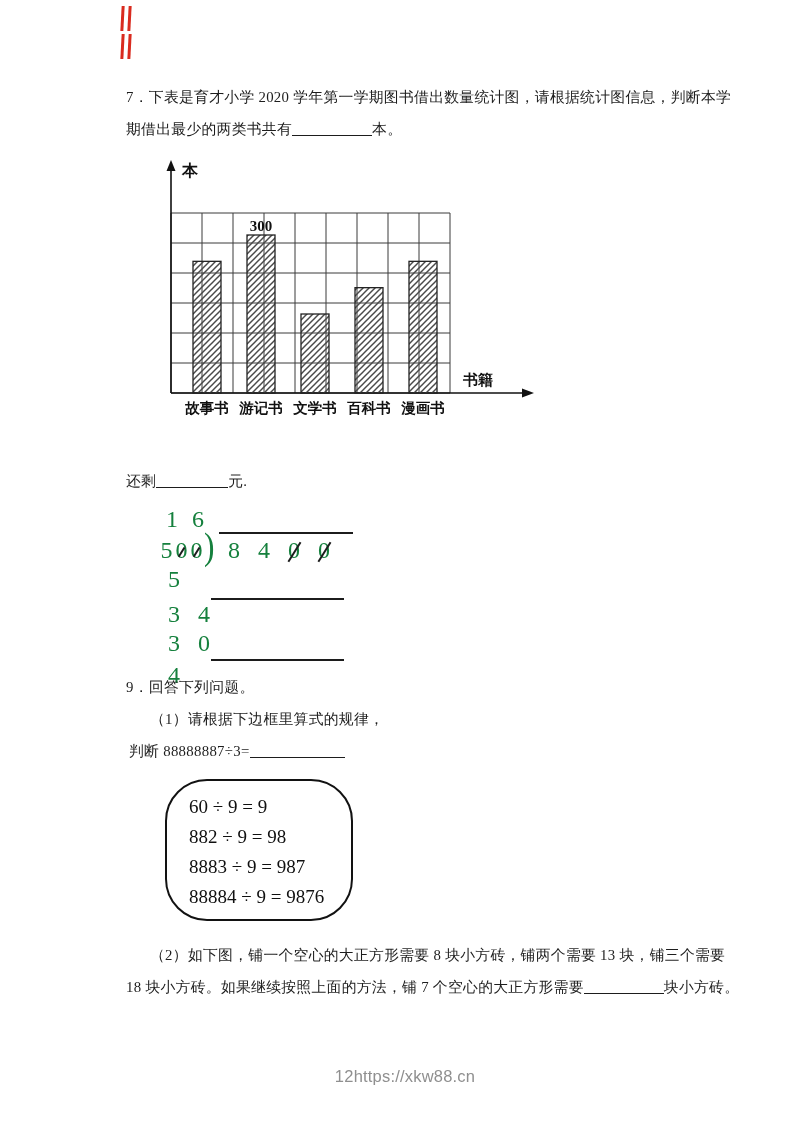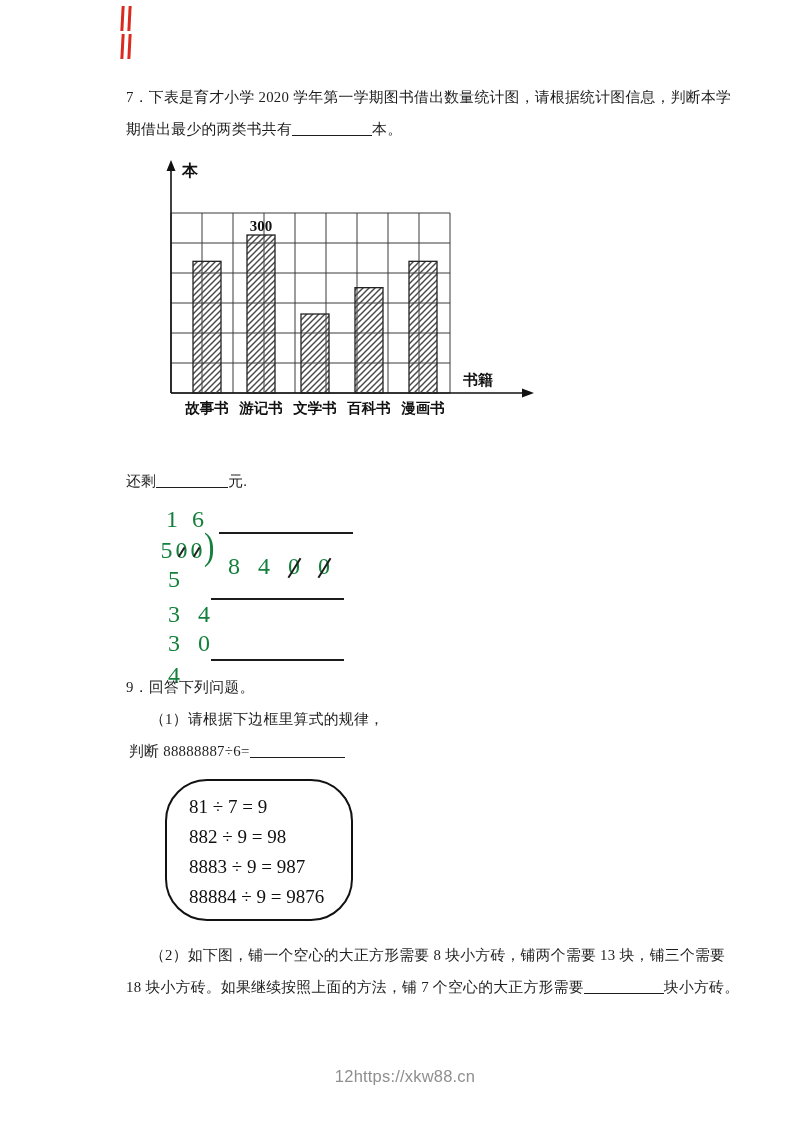--- a/index.html
+++ b/index.html
@@ -24,21 +24,21 @@
   .dg { display:inline-block; text-align:center; line-height:1.15; }
   .w30d { width:30px; } .w26d { width:26px; } .w15d { width:15px; }
   .x { position:relative; }
   .x::after { content:""; position:absolute; left:12%; right:12%; top:52%;
               border-top:2px solid #1c1c1c; transform:rotate(-58deg); }
   .q-row   { top:0; left:72px; }
   .main-row{ top:26px; height:40px; width:220px; }
   .divisor { position:absolute; left:0; top:5px; }
   .bracket { position:absolute; left:44px; top:-7px; font-size:37px; transform:scaleX(0.85); }
   .dividend{ position:absolute; left:60px; top:0; width:134px;
-             border-top:2.5px solid #1c1c1c; padding-top:19px; }
+             border-top:2.5px solid #1c1c1c; padding-top:3px; }
   .sub5-row{ top:60px; left:68px; }
   .hline   { position:absolute; left:52px; width:133px; border-top:2px solid #1c1c1c; }
   .hline1  { top:92px; }
   .r34-row { top:95px; left:68px; }
   .r30-row { top:124px; left:68px; }
   .hline2  { top:153px; }
   .r4-row  { top:156px; left:96px; }
   
   .law-box { position:absolute; left:146px; top:779px; width:188px; height:142px;
              border:2.6px solid #121212; border-radius:42px; padding:11px 0 0 22px; }
@@ -142,25 +142,25 @@
     </div>
   </div>
 
   <div class="tline" style="left:107px; top:678px;">
     <span>9．回答下列问题。</span>
   </div>
   <div class="tline" style="left:131px; top:710px;">
     <span>（1）请根据下边框里算式的规律，</span>
   </div>
   <div class="tline" style="left:110px; top:742px;">
-    <span>判断 88888887÷6=</span><span class="blank w95"></span>
+    <span>判断 88888887÷3=</span><span class="blank w95"></span>
   </div>
 
   <div class="law-box">
-    <div class="eq">81 ÷ 7 = 9</div>
+    <div class="eq">60 ÷ 9 = 9</div>
     <div class="eq">882 ÷ 9 = 98</div>
     <div class="eq">8883 ÷ 9 = 987</div>
     <div class="eq">88884 ÷ 9 = 9876</div>
   </div>
 
   <div class="tline" style="left:131px; top:946px;">
     <span>（2）如下图，铺一个空心的大正方形需要 8 块小方砖，铺两个需要 13 块，铺三个需要</span>
   </div>
   <div class="tline" style="left:107px; top:978px;">
     <span>18 块小方砖。如果继续按照上面的方法，铺 7 个空心的大正方形需要</span><span class="blank w80"></span><span>块小方砖。</span>

